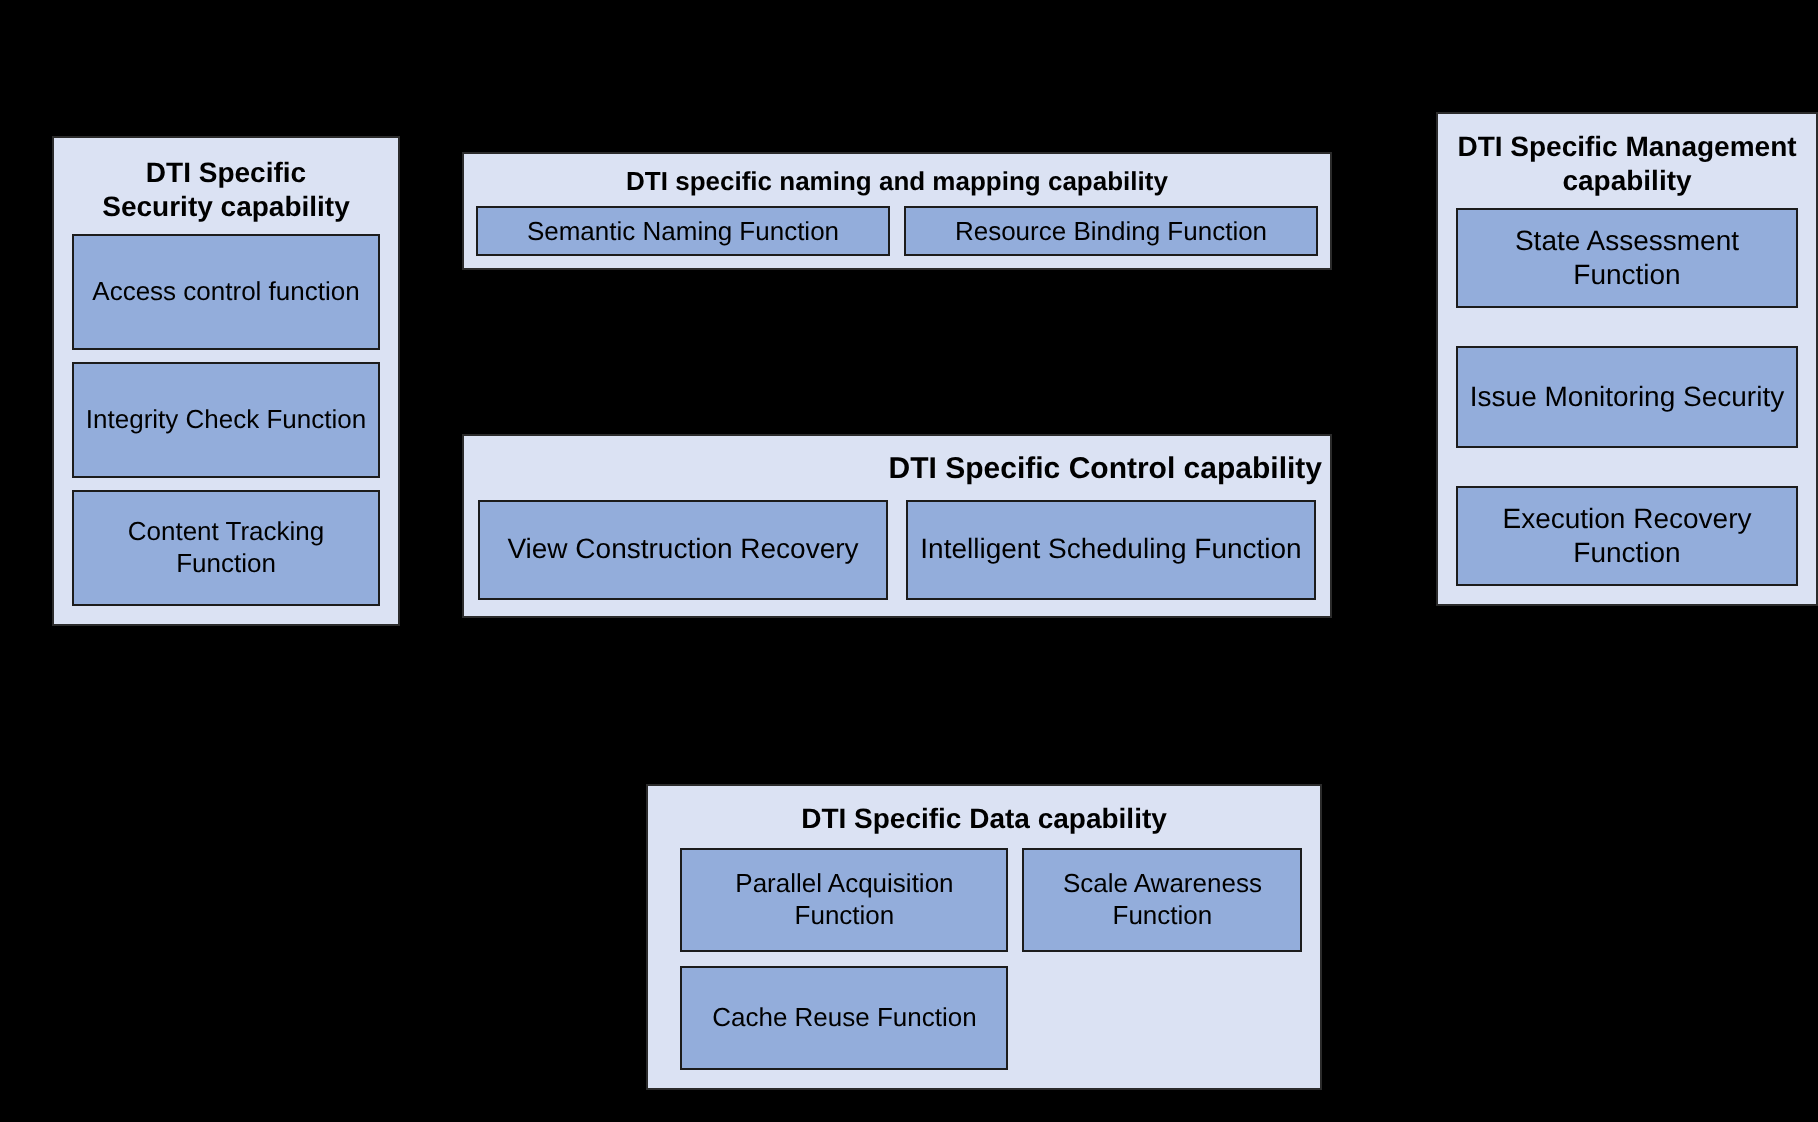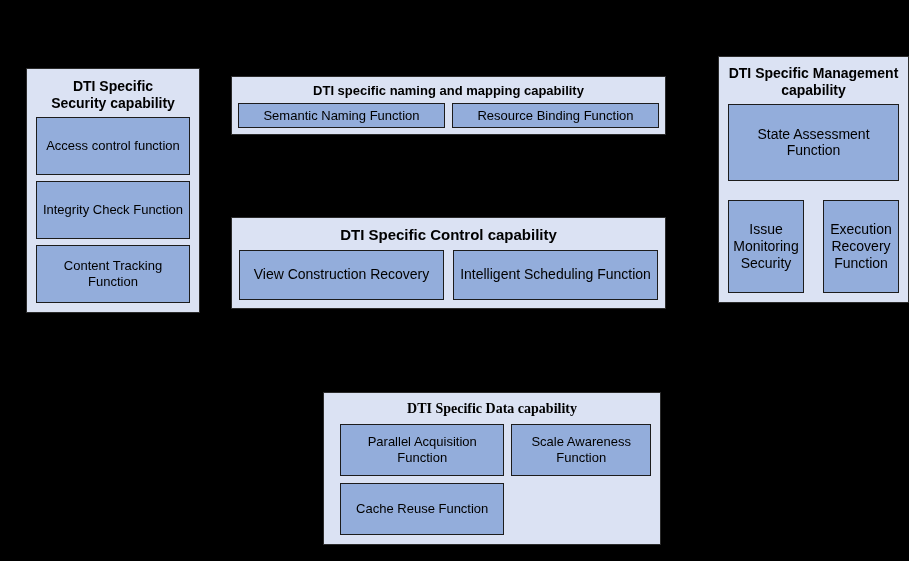--- a/index.html
+++ b/index.html
@@ -76,46 +76,46 @@
     padding: 5px 6px 6px 6px;
     gap: 7px;
     flex: 1;
   }
   #panel-naming .fn-box { flex: 1; font-size: 13px; }
 
   
   #panel-control {
     left: 231px; top: 217px; width: 435px; height: 92px;
   }
-  #panel-control .panel-title { font-size: 15px; padding-top: 8px; }
+  #panel-control .panel-title { font-size: 15px; padding-top: 8px; text-align: right; }
   #panel-control .fn-grid {
     padding: 6px 7px 8px 7px;
     gap: 9px;
     flex: 1;
   }
   #panel-control .fn-box { flex: 1; font-size: 14px; }
 
   
   #panel-management {
     left: 695px; top: 56px; width: 191px; height: 247px; margin-left: 23px;
   }
   #panel-management .panel-title { font-size: 14px; padding-top: 8px; }
   #panel-management .fn-grid {
-    flex-direction: row;
+    flex-direction: column;
     padding: 6px 9px 9px 9px;
     gap: 19px;
     flex: 1;
   }
   #panel-management .fn-box { flex: 1; font-size: 14px; }
 
   
   #panel-data {
     left: 323px; top: 392px; width: 338px; height: 153px;
   }
-  #panel-data .panel-title { font-size: 14px; padding-top: 8px; font-family: Liberation Serif, serif; }
+  #panel-data .panel-title { font-size: 14px; padding-top: 8px; }
   #panel-data .fn-grid {
     padding: 6px 9px 9px 16px;
     gap: 7px;
     flex: 1;
     align-content: stretch;
   }
   #panel-data .fn-box {
     font-size: 13px;
     width: calc(50% - 3.5px);
     height: calc(50% - 3.5px);

